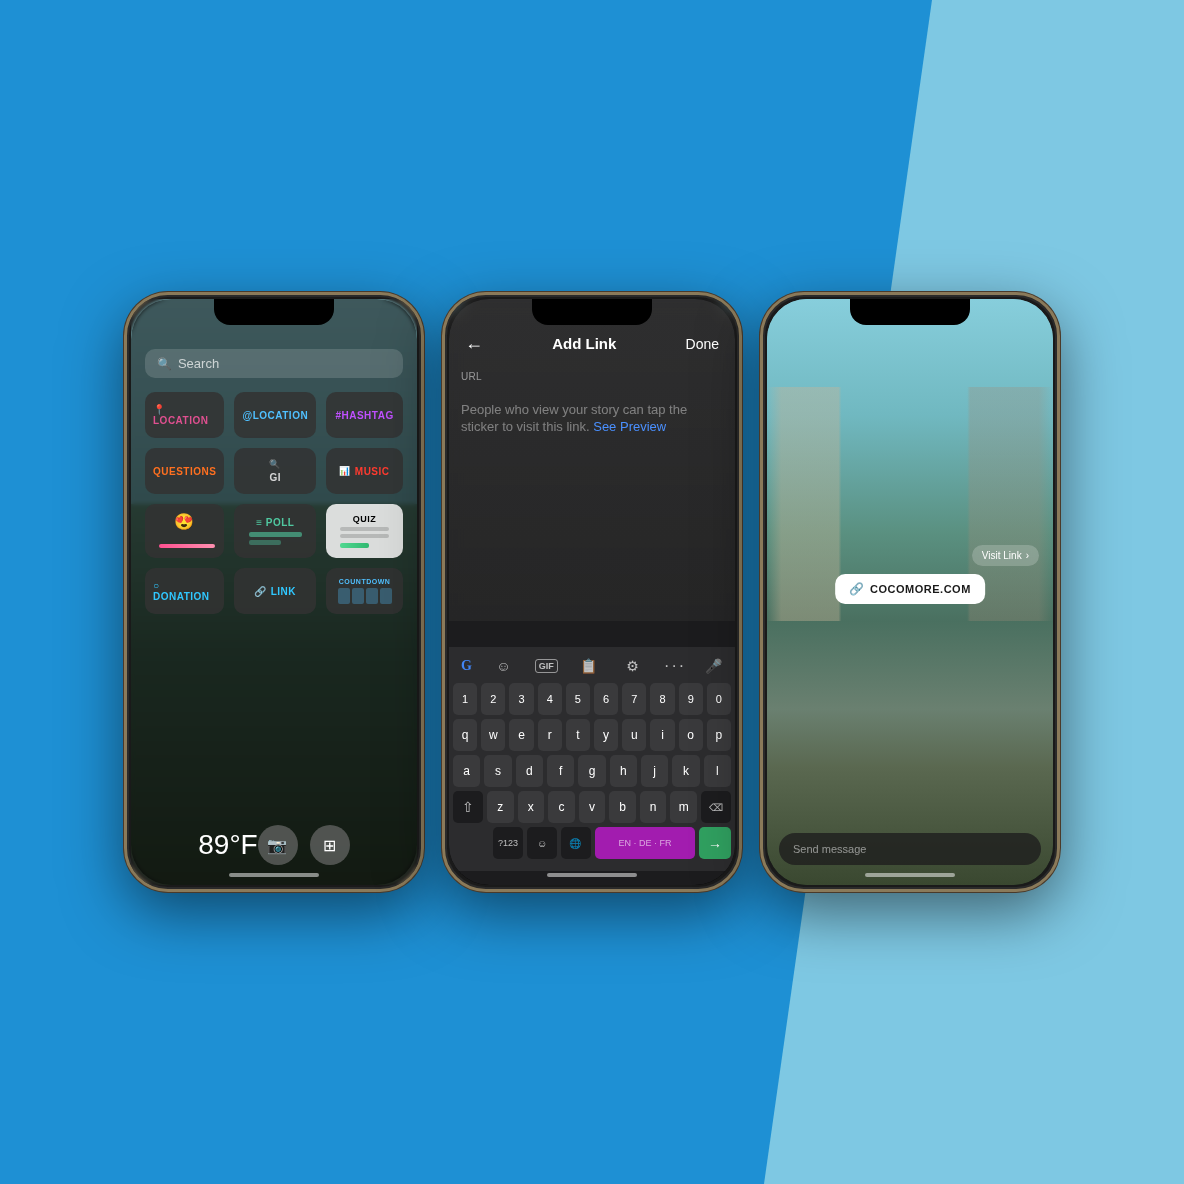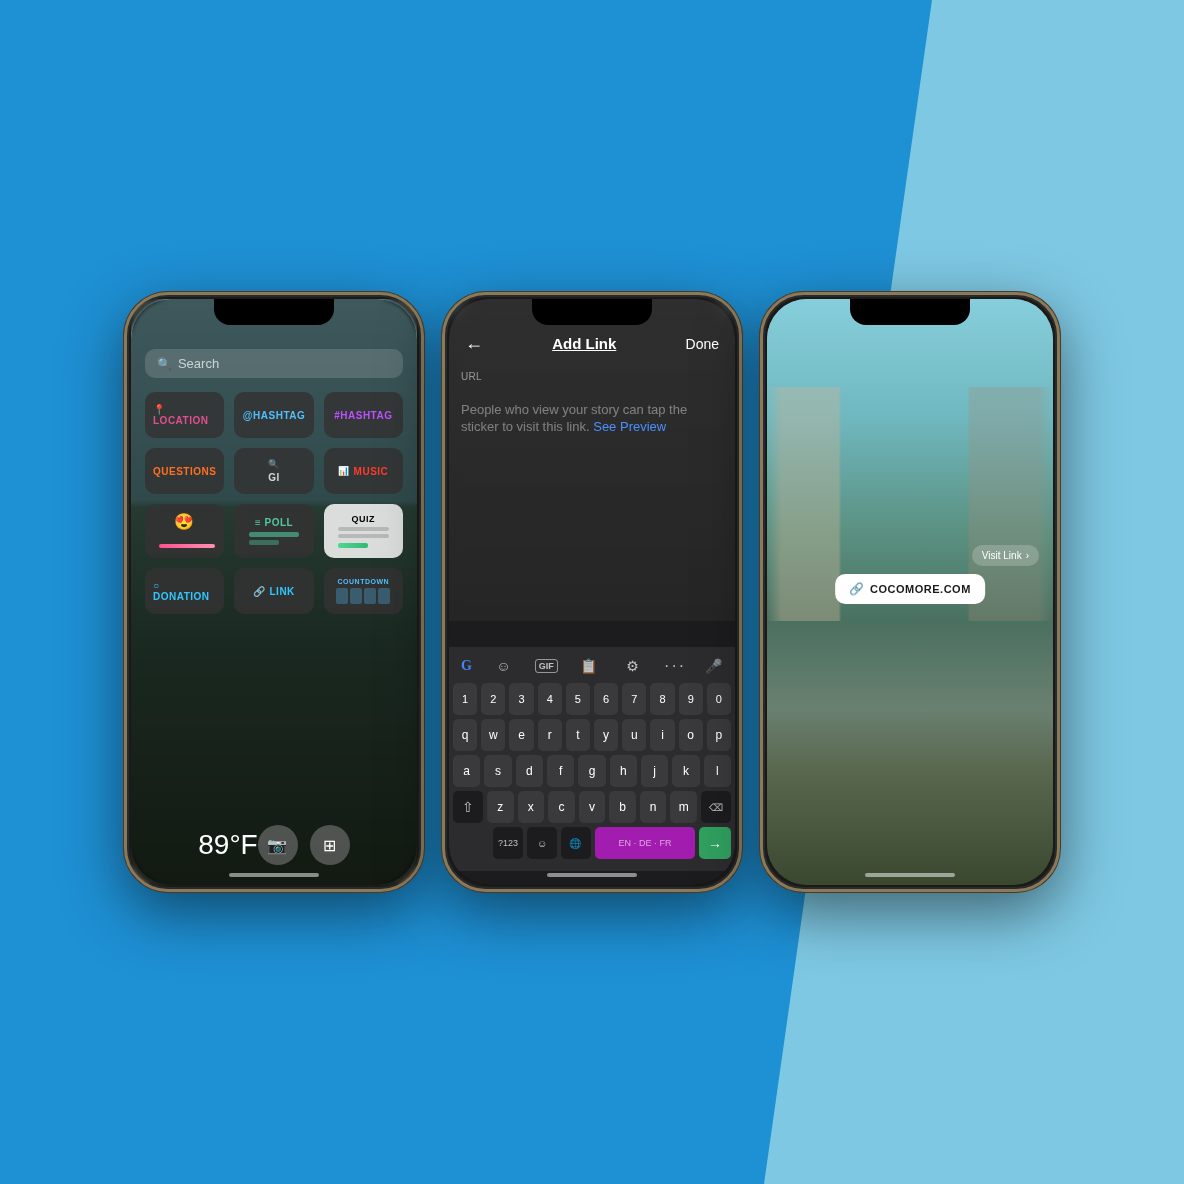--- a/index.html
+++ b/index.html
@@ -305,21 +305,20 @@
 
     .phone2-back {
       color: white;
       font-size: 18px;
     }
 
     .phone2-title {
       color: white;
       font-size: 15px;
       font-weight: 600;
-      text-decoration: underline;
     }
 
     .phone2-done {
       color: white;
       font-size: 14px;
       font-weight: 500;
     }
 
     .phone2-url-section {
       position: absolute;
@@ -596,21 +595,21 @@
           <span class="sticker-search-text">Search</span>
         </div>
 
         <div class="sticker-grid">
 
           <div class="sticker-item sticker-location">
             <span class="sticker-label label-location">📍 LOCATION</span>
           </div>
 
           <div class="sticker-item sticker-mention">
-            <span class="sticker-label label-mention">@HASHTAG</span>
+            <span class="sticker-label label-mention">@LOCATION</span>
           </div>
 
           <div class="sticker-item sticker-hashtag">
             <span class="sticker-label label-hashtag">#HASHTAG</span>
           </div>
 
           <div class="sticker-item sticker-questions">
             <span class="sticker-label label-questions">QUESTIONS</span>
           </div>
 
@@ -786,18 +785,21 @@
       <div class="phone3-visit-link">
         <span>Visit Link</span>
         <span class="visit-link-arrow">›</span>
       </div>
 
       <div class="phone3-url-sticker">
         <span class="url-sticker-icon">🔗</span>
         <span class="url-sticker-text">COCOMORE.COM</span>
       </div>
 
+      <div class="phone3-bottom-bar">
+        <span>Send message</span>
+      </div>
 
       <div class="home-indicator"></div>
     </div>
   </div>
 
 </div>
 
 </body></html>

